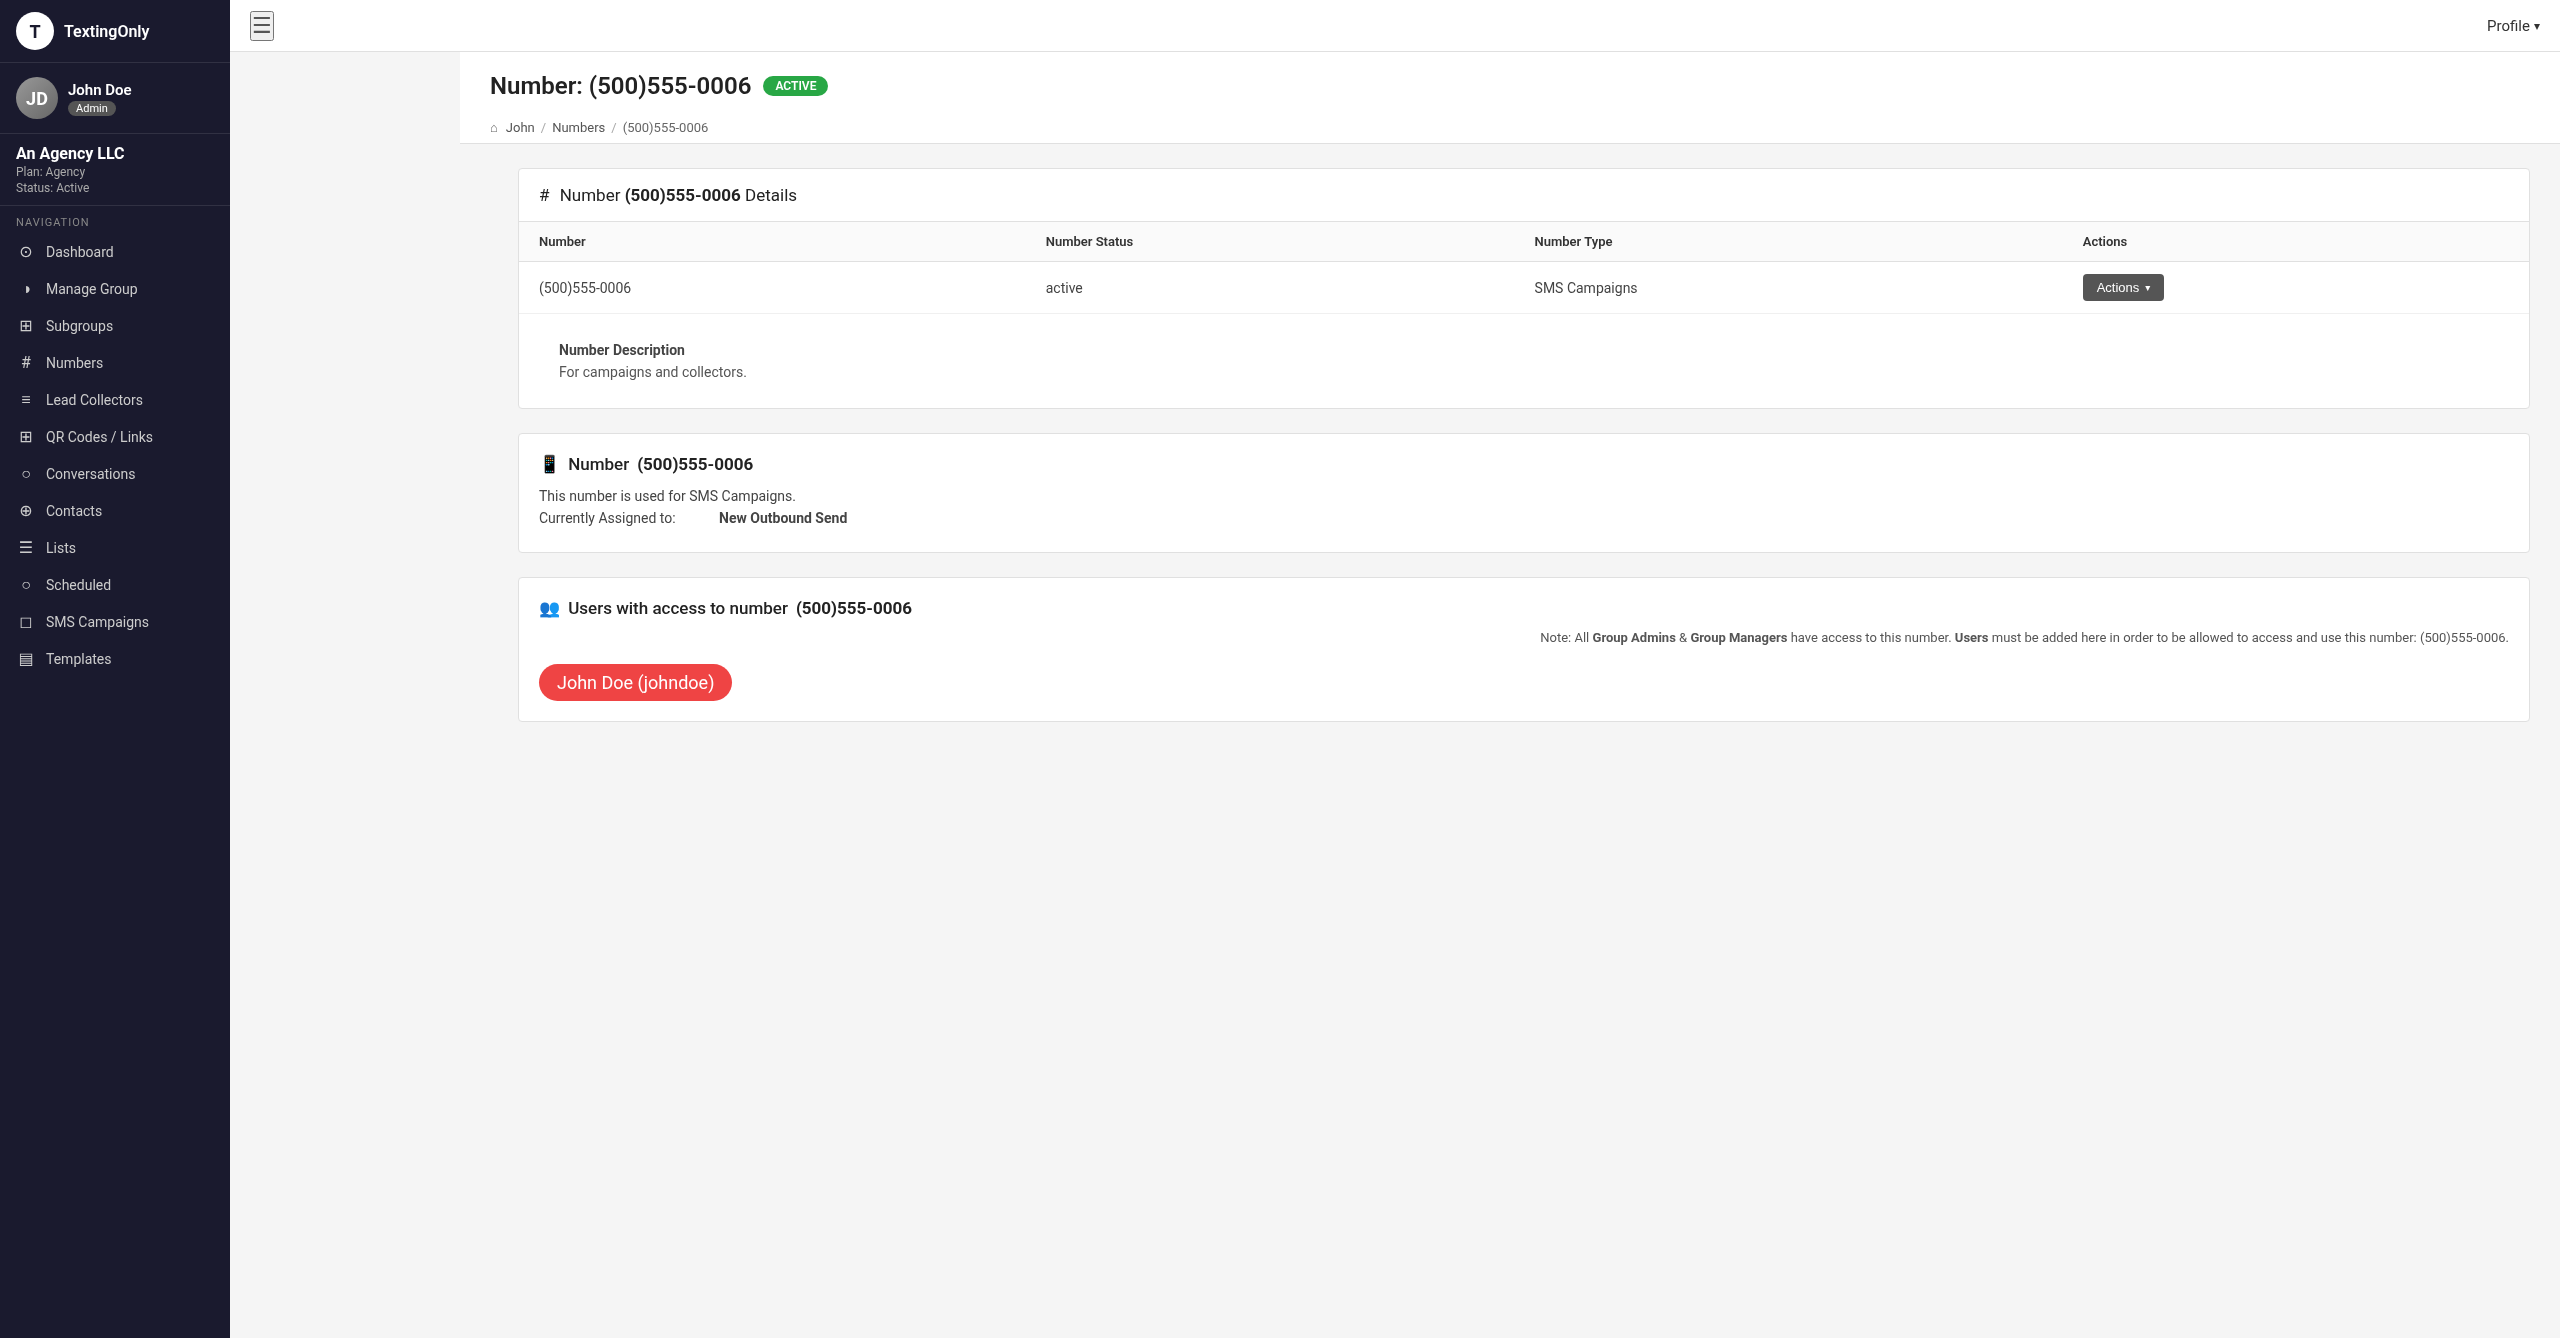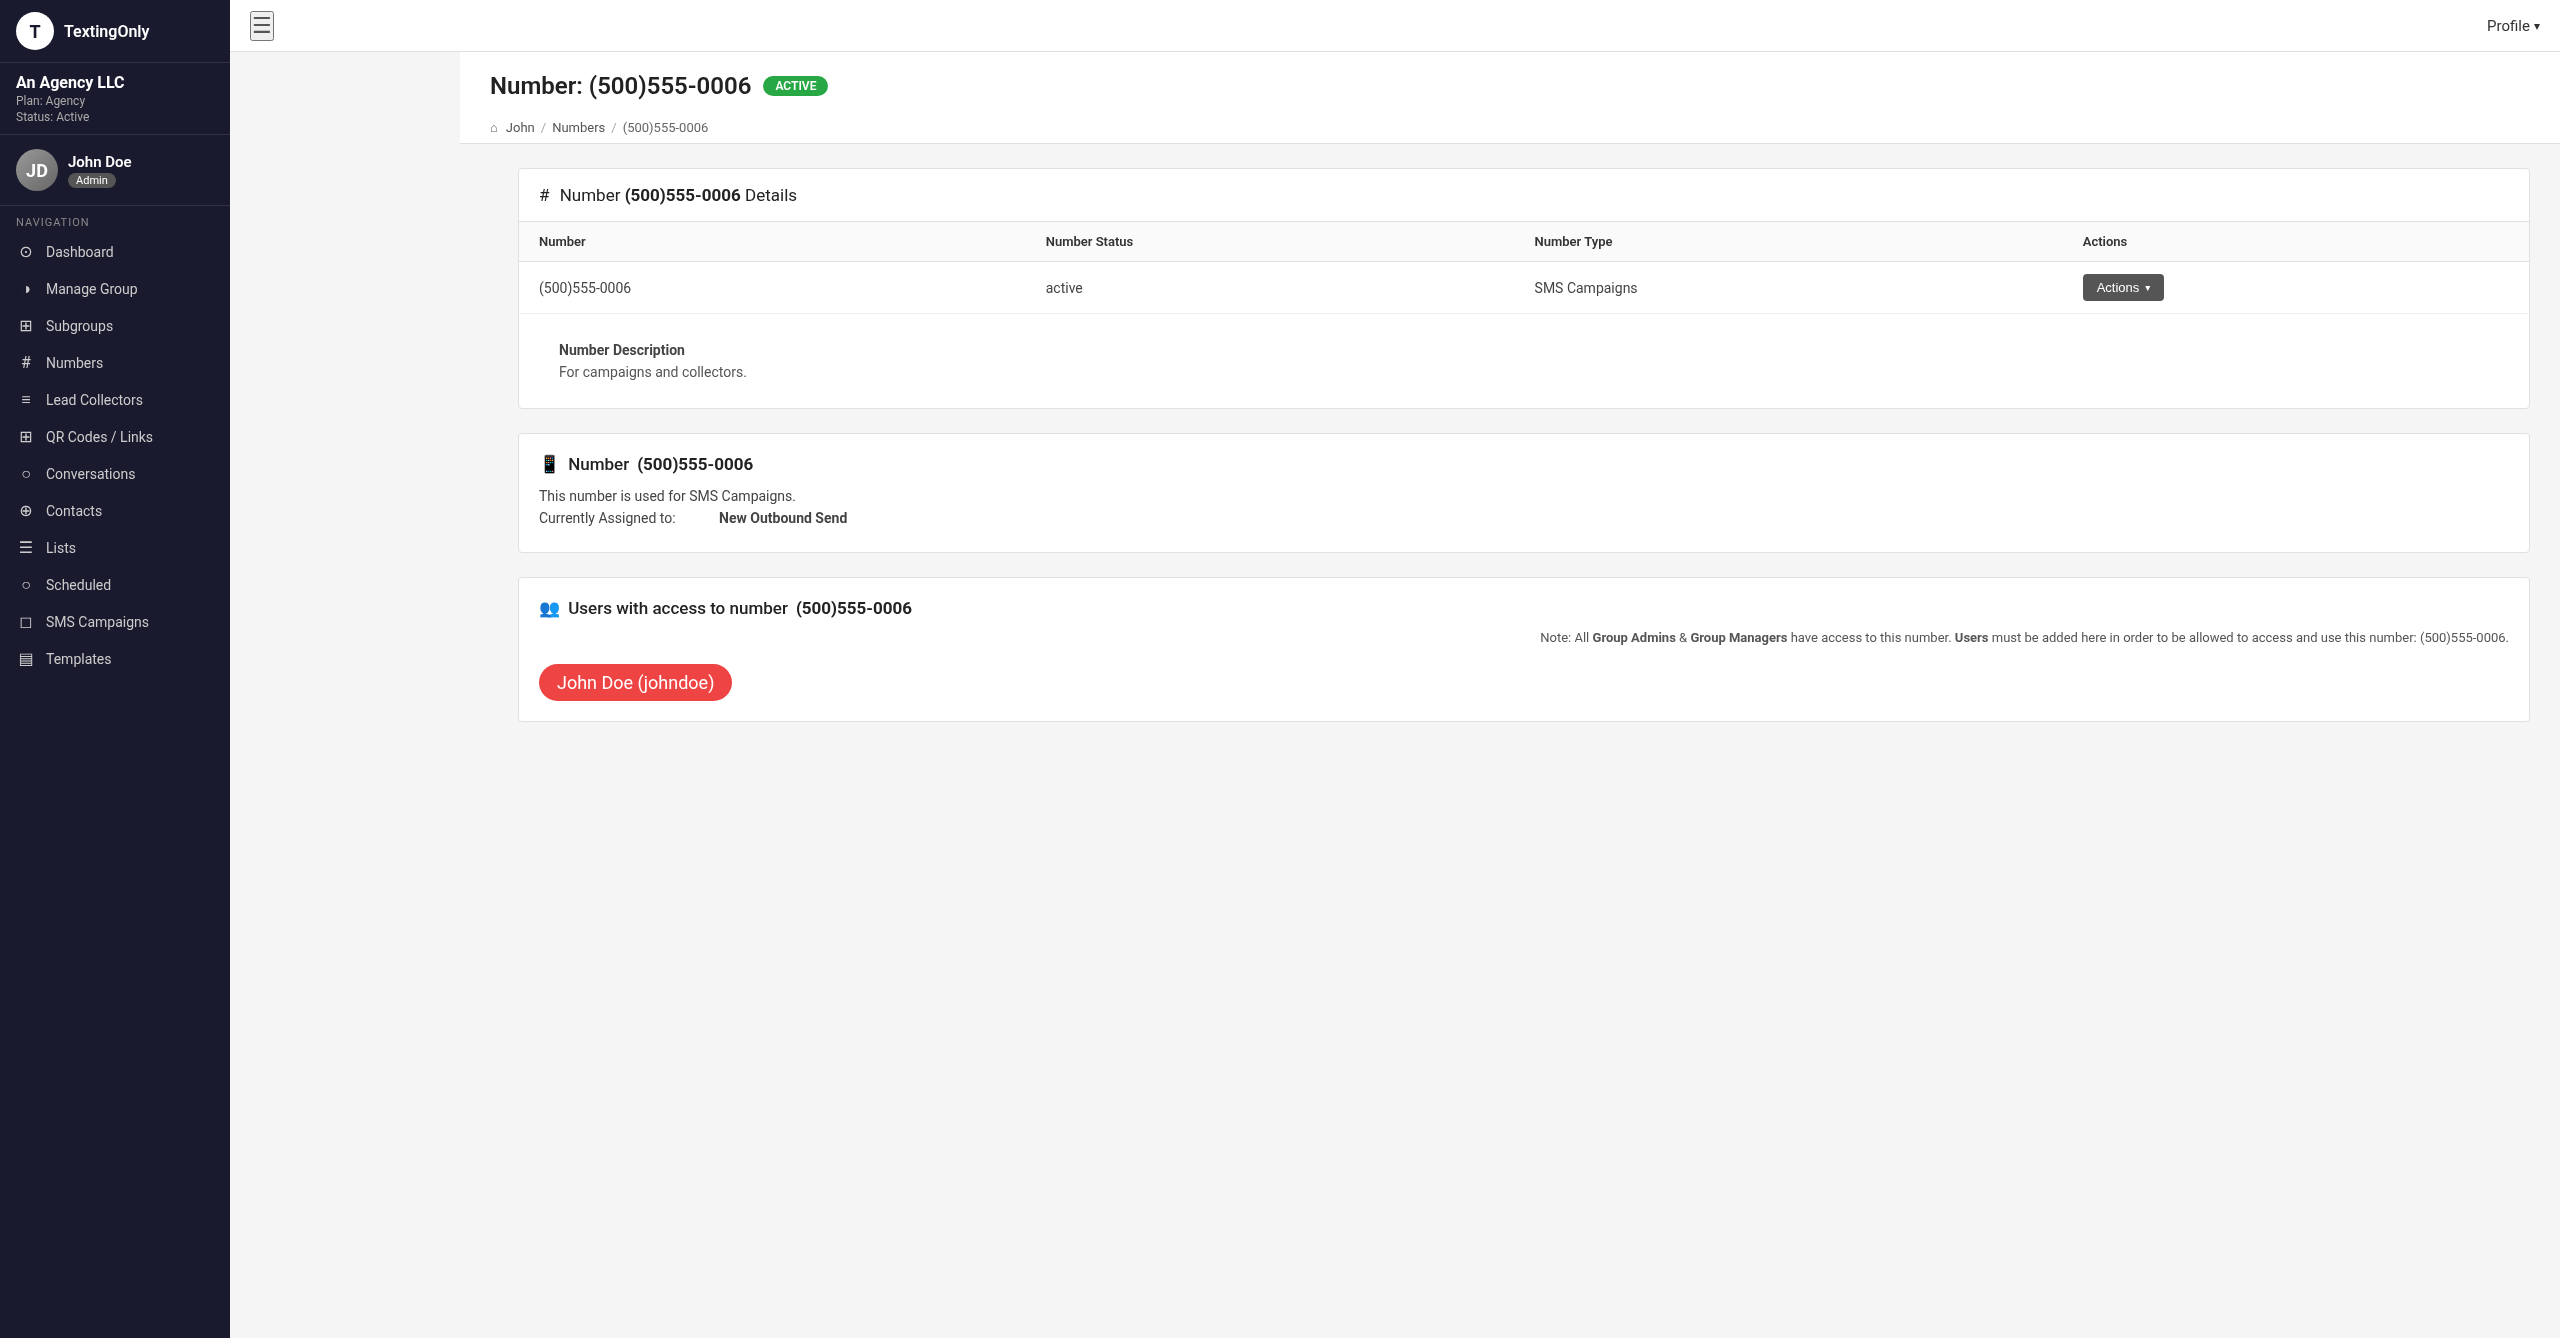--- a/index.html
+++ b/index.html
@@ -189,39 +189,39 @@
   </style>
 </head>
 <body>
 
 <nav id="sidebar">
   <div id="sidebar-logo">
     <div class="logo-circle">T</div>
     <span class="logo-text">TextingOnly</span>
   </div>
 
+  <div id="user-info">
+    <div class="avatar">
+      <span>JD</span>
+    </div>
+    <div>
+      <div class="user-name">John Doe</div>
+      <span class="user-role">Admin</span>
+    </div>
+  </div>
+
   <div id="agency-info">
     <div class="agency-name">An Agency LLC</div>
     <div class="agency-meta">
       <span>Plan:</span>
       <span>Agency</span>
     </div>
     <div class="agency-meta">
       <span>Status:</span>
       <span>Active</span>
-    </div>
-  </div>
-
-  <div id="user-info">
-    <div class="avatar">
-      <span>JD</span>
-    </div>
-    <div>
-      <div class="user-name">John Doe</div>
-      <span class="user-role">Admin</span>
     </div>
   </div>
 
   <div id="nav-label">NAVIGATION</div>
 
   <div class="nav-item">
     <span class="nav-icon">⊙</span>
     <span>Dashboard</span>
   </div>
   <div class="nav-item">

